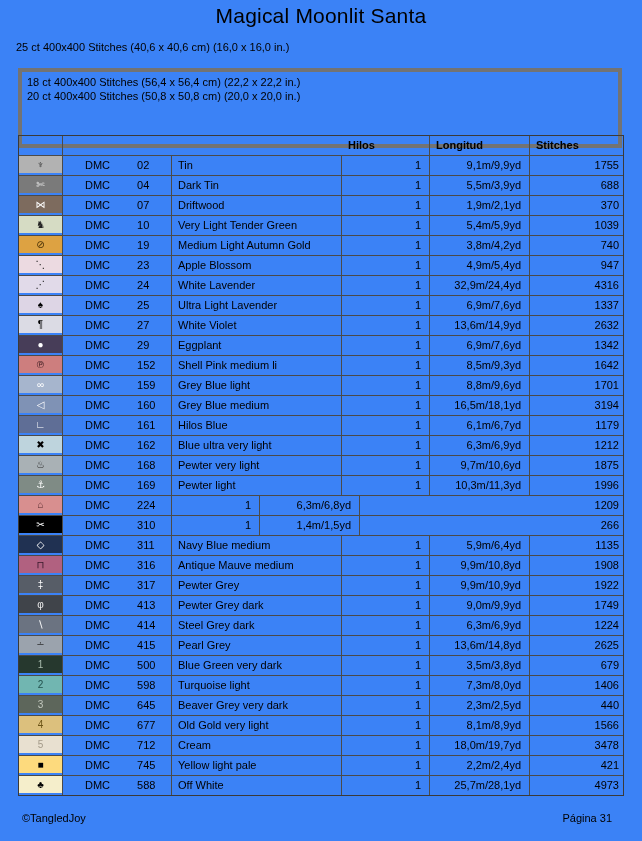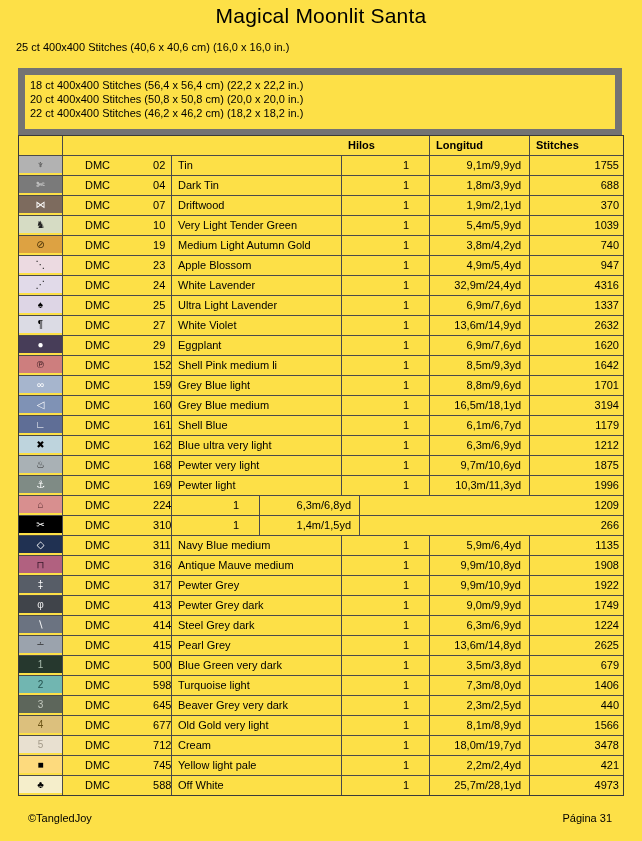--- a/index.html
+++ b/index.html
@@ -1,80 +1,79 @@
 <!DOCTYPE html>
 <html><head>
 <meta charset="utf-8">
 <style>
   html,body{margin:0;padding:0;}
   body{
     width:642px;height:841px;background:#ffffff;
     font-family:"Liberation Sans","DejaVu Sans",sans-serif;
     color:#000;position:relative;overflow:hidden;
   }
-  .page{position:absolute;inset:0;background:#fde047;}
+  .page{position:absolute;inset:0;background:#3b82f6;}
   .title{
     position:absolute;top:4px;left:0;width:642px;text-align:center;
     font-size:21px;letter-spacing:0.2px;
   }
   .subtitle{
     position:absolute;top:41px;left:0;width:642px;text-align:left;
     font-size:11px;
     margin-left:16px;
   }
   .info-box{
-    position:absolute;left:18px;top:68px;width:604px;height:68px;
-    border:7px solid #737373;box-sizing:border-box;
+    position:absolute;left:18px;top:68px;width:604px;height:80px;
+    border:4px solid #737373;box-sizing:border-box;
     padding:3px 0 0 5px;font-size:11px;line-height:14px;
   }
   .pattern-table{
     position:absolute;left:18px;top:135px;width:606px;
     border:1px solid #3a3a3a;box-sizing:border-box;
     font-size:11px;
   }
   .t-row{display:flex;height:19px;border-bottom:1px solid #4a4a4a;}
   .t-row:last-child{border-bottom:none;}
   .t-row.header{font-weight:bold;}
   .cell{
     box-sizing:border-box;border-right:1px solid #4a4a4a;
     line-height:19px;white-space:nowrap;overflow:hidden;
   }
   .cell:last-child{border-right:none;}
   .c-sym{width:44px;position:relative;}
   .c-num{width:109px;padding-left:22px;display:flex;}
-  .c-num .code{margin-left:43px;}
+  .c-num .code{margin-left:27px;}
   .c-name{width:170px;padding-left:6px;}
-  .c-hilos{width:88px;text-align:right;padding-right:20px;}
+  .c-hilos{width:88px;text-align:right;padding-right:8px;}
   .c-long{width:100px;text-align:right;padding-right:8px;}
   .c-stit{flex:1;text-align:right;padding-right:4px;}
   .c-num.h,.c-name.h{padding-left:6px;margin-top:24px;}
   .swatch{
     position:absolute;left:0;top:0;right:0;bottom:2px;
     display:flex;align-items:center;justify-content:center;
     font-size:10px;line-height:10px;
   }
   .footer{
     position:absolute;top:812px;left:0;width:642px;font-size:11px;
   }
-  .footer .left{position:absolute;left:22px;margin-left:6px;}
+  .footer .left{position:absolute;left:22px;}
   .footer .right{position:absolute;right:30px;}
 </style>
 </head>
 <body>
 
 <div class="page">
 
   <div class="title">Magical Moonlit Santa</div>
 
   <div class="subtitle">25 ct 400x400 Stitches (40,6 x 40,6 cm) (16,0 x 16,0 in.)</div>
 
   <div class="info-box">
     <div>18 ct 400x400 Stitches (56,4 x 56,4 cm) (22,2 x 22,2 in.)</div>
     <div>20 ct 400x400 Stitches (50,8 x 50,8 cm) (20,0 x 20,0 in.)</div>
-    <div>22 ct 400x400 Stitches (46,2 x 46,2 cm) (18,2 x 18,2 in.)</div>
   </div>
 
   <div class="pattern-table">
     <div class="t-row header">
       <div class="cell c-sym"></div>
       <div class="cell c-num h">Number</div>
       <div class="cell c-name h">Name</div>
       <div class="cell c-hilos" style="text-align:left;padding-left:6px;">Hilos</div>
       <div class="cell c-long" style="text-align:left;padding-left:6px;">Longitud</div>
       <div class="cell c-stit" style="text-align:left;padding-left:6px;">Stitches</div>
@@ -101,21 +100,21 @@
       <div class="swatch" style="background: rgb(122, 122, 122); color: rgb(232, 232, 232);">
         <span>✄</span>
       </div>
     </div>
     <div class="cell c-num">
       <span>DMC</span>
       <span class="code">04</span>
     </div>
     <div class="cell c-name">Dark Tin</div>
     <div class="cell c-hilos">1</div>
-    <div class="cell c-long">1,8m/3,9yd</div>
+    <div class="cell c-long">5,5m/3,9yd</div>
     <div class="cell c-stit">688</div>
   </div>
 
   <div class="t-row">
     <div class="cell c-sym">
       <div class="swatch" style="background: rgb(125, 107, 94); color: rgb(255, 255, 255);">
         <span>⋈</span>
       </div>
     </div>
     <div class="cell c-num">
@@ -230,21 +229,21 @@
         <span>●</span>
       </div>
     </div>
     <div class="cell c-num">
       <span>DMC</span>
       <span class="code">29</span>
     </div>
     <div class="cell c-name">Eggplant</div>
     <div class="cell c-hilos">1</div>
     <div class="cell c-long">6,9m/7,6yd</div>
-    <div class="cell c-stit">1620</div>
+    <div class="cell c-stit">1342</div>
   </div>
 
   <div class="t-row">
     <div class="cell c-sym">
       <div class="swatch" style="background: rgb(205, 126, 126); color: rgb(60, 29, 34);">
         <span>℗</span>
       </div>
     </div>
     <div class="cell c-num">
       <span>DMC</span>
@@ -291,21 +290,21 @@
   <div class="t-row">
     <div class="cell c-sym">
       <div class="swatch" style="background: rgb(95, 110, 150); color: rgb(255, 255, 255);">
         <span>∟</span>
       </div>
     </div>
     <div class="cell c-num">
       <span>DMC</span>
       <span class="code">161</span>
     </div>
-    <div class="cell c-name">Shell Blue</div>
+    <div class="cell c-name">Hilos Blue</div>
     <div class="cell c-hilos">1</div>
     <div class="cell c-long">6,1m/6,7yd</div>
     <div class="cell c-stit">1179</div>
   </div>
 
   <div class="t-row">
     <div class="cell c-sym">
       <div class="swatch" style="background: rgb(190, 212, 221); color: rgb(0, 0, 0);">
         <span>✖</span>
       </div>

